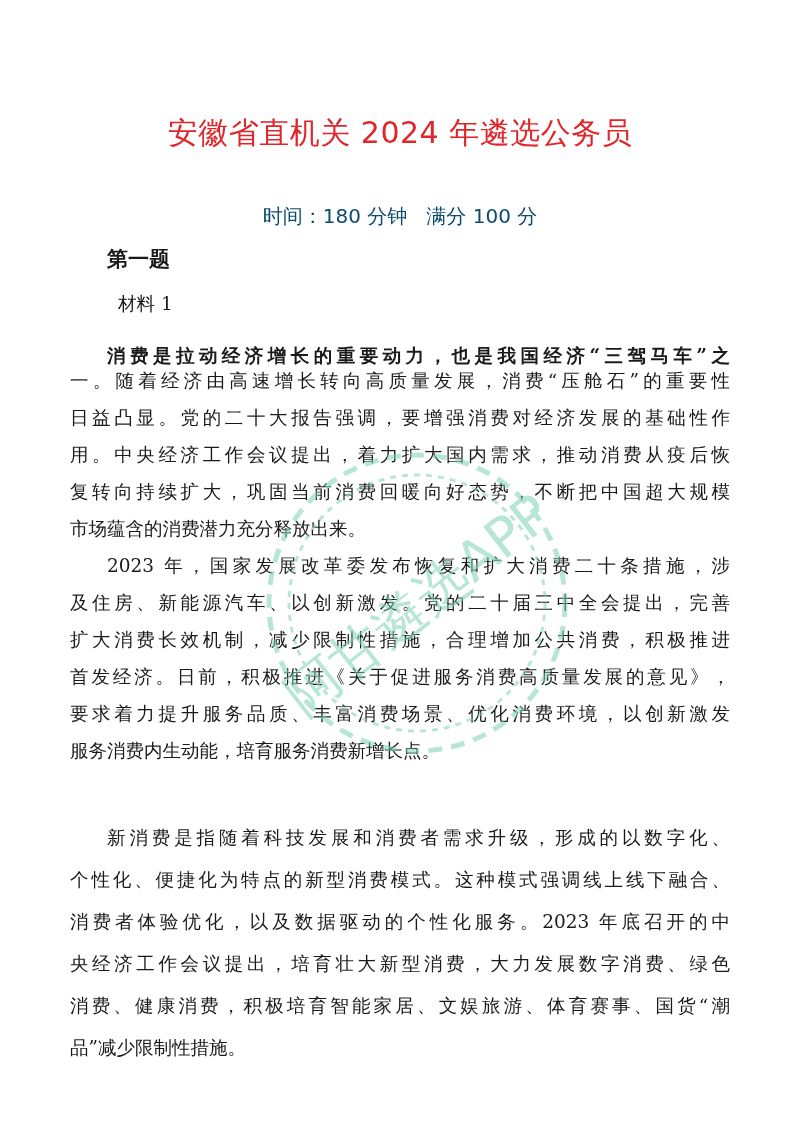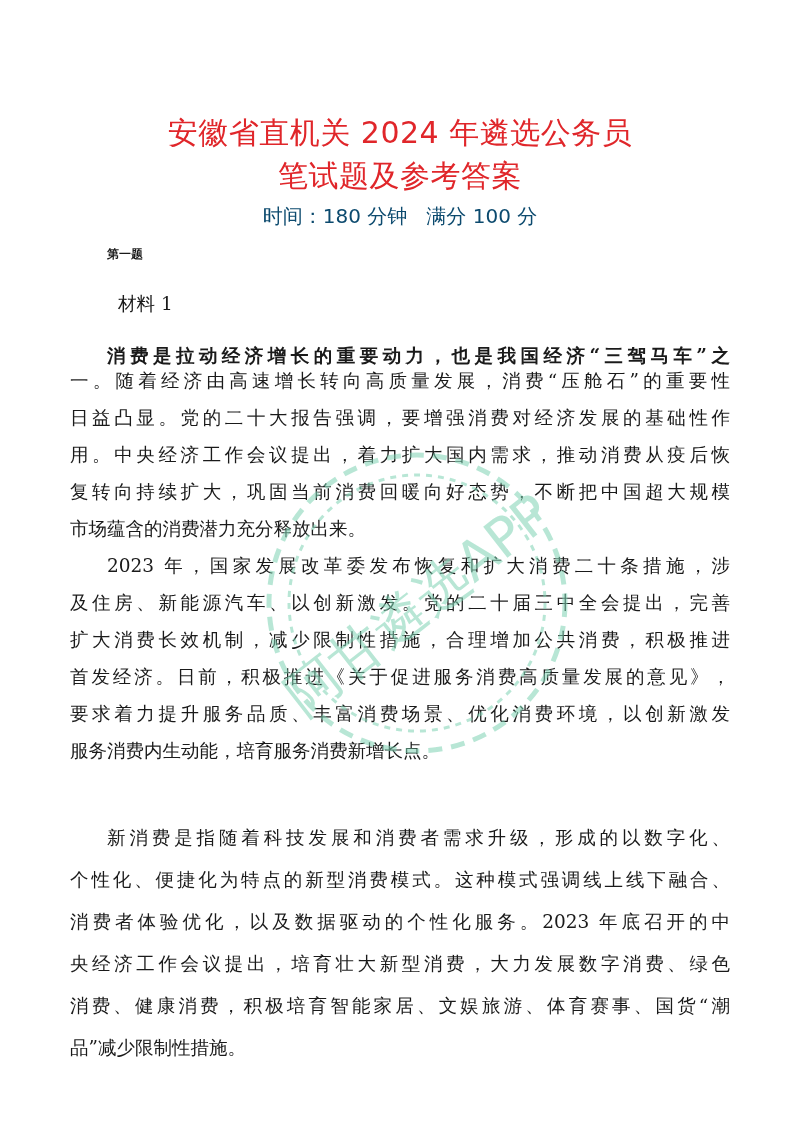--- a/index.html
+++ b/index.html
@@ -39,23 +39,23 @@
       text-align: center;
       font-family: "DejaVu Sans", "Liberation Sans", sans-serif;
       font-size: 20px;
       color: #0c4a6e;
       line-height: 1;
       white-space: pre;
     }
     .qhead {
       position: absolute;
       left: 107px; top: 206px;
-      font-family: Liberation Mono, monospace;
+      font-family: Liberation Serif, serif;
       font-weight: bold;
-      font-size: 12px;
+      font-size: 21px;
       line-height: 1;
     }
     .mlabel {
       position: absolute;
       left: 118px; top: 252px;
       font-size: 18.5px;
       line-height: 1;
     }
     .body {
       position: absolute;
@@ -89,21 +89,20 @@
       pointer-events: none;
       opacity: 0.55;
     }
   </style>
 </head>
 <body>
 
 <div class="page">
 
   <div class="title l1">安徽省直机关 2024 年遴选公务员</div>
-  <div class="title l2">笔试题及参考答案</div>
   <div class="meta">时间：180 分钟   满分 100 分</div>
 
   <div class="qhead">第一题</div>
   <div class="mlabel">材料 1</div>
 
   <div class="body" style="top:289px;">
     <div class="line indent" style="top:12px;font-weight:bold;">消费是拉动经济增长的重要动力，也是我国经济“三驾马车”之</div>
     <div class="line" style="top:37px;">一。随着经济由高速增长转向高质量发展，消费“压舱石”的重要性</div>
     <div class="line" style="top:74px;">日益凸显。党的二十大报告强调，要增强消费对经济发展的基础性作</div>
     <div class="line" style="top:111px;">用。中央经济工作会议提出，着力扩大国内需求，推动消费从疫后恢</div>

